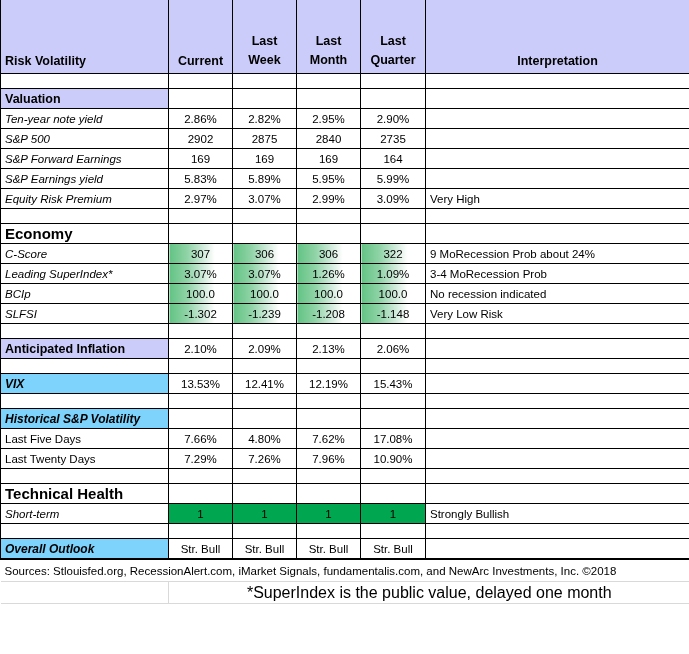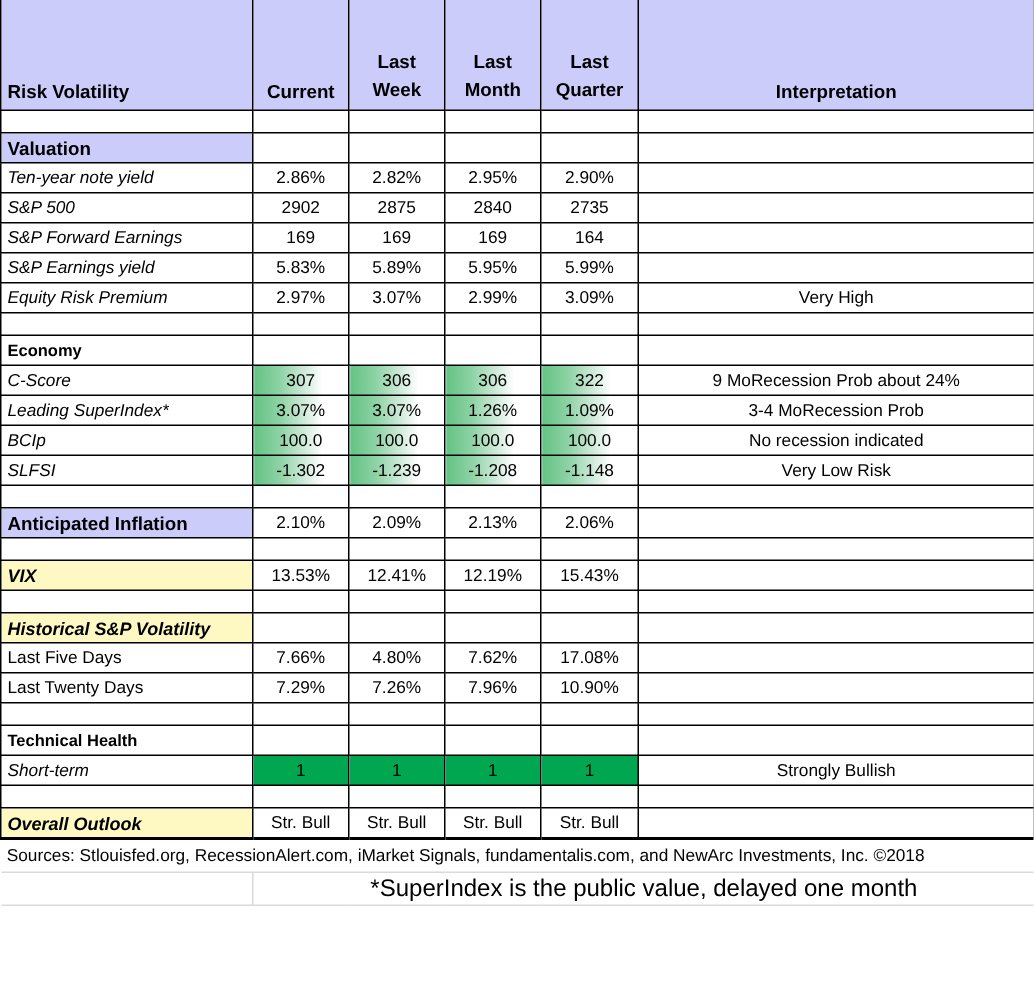--- a/index.html
+++ b/index.html
@@ -43,26 +43,26 @@
     border-right:1px solid #000;
     border-top:none;
     border-bottom:1px solid #000;
   }
   tr.header td.ctr{text-align:center;}
   td.hdr-stack{text-align:center;line-height:19px;}
 
   
   td.num{text-align:center;}
   td.sect{font-weight:bold;background:#CCCCFA;font-size:12.5px;}
-  td.sect-plain{font-weight:bold;font-size:11px;}
+  td.sect-plain{font-weight:bold;font-size:15px;}
   td.sub{font-style:italic;}
-  td.sub-bi{font-style:italic;font-weight:bold;background:#fef9c3;font-size:12px;}
+  td.sub-bi{font-style:italic;font-weight:bold;background:#7dd3fc;font-size:12px;}
   td.plain{}
   td.blank{}
-  td.interp{text-align:center;}
+  td.interp{text-align:left;}
 
   
   td.bar{
     text-align:center;
     background-image:linear-gradient(to right,#63C384 0%,#8FD3A6 28%,#CDE9D8 52%,#FFFFFF 72%,#FFFFFF 100%);
   }
   
   td.solid{
     text-align:center;
     background:#00A650;

